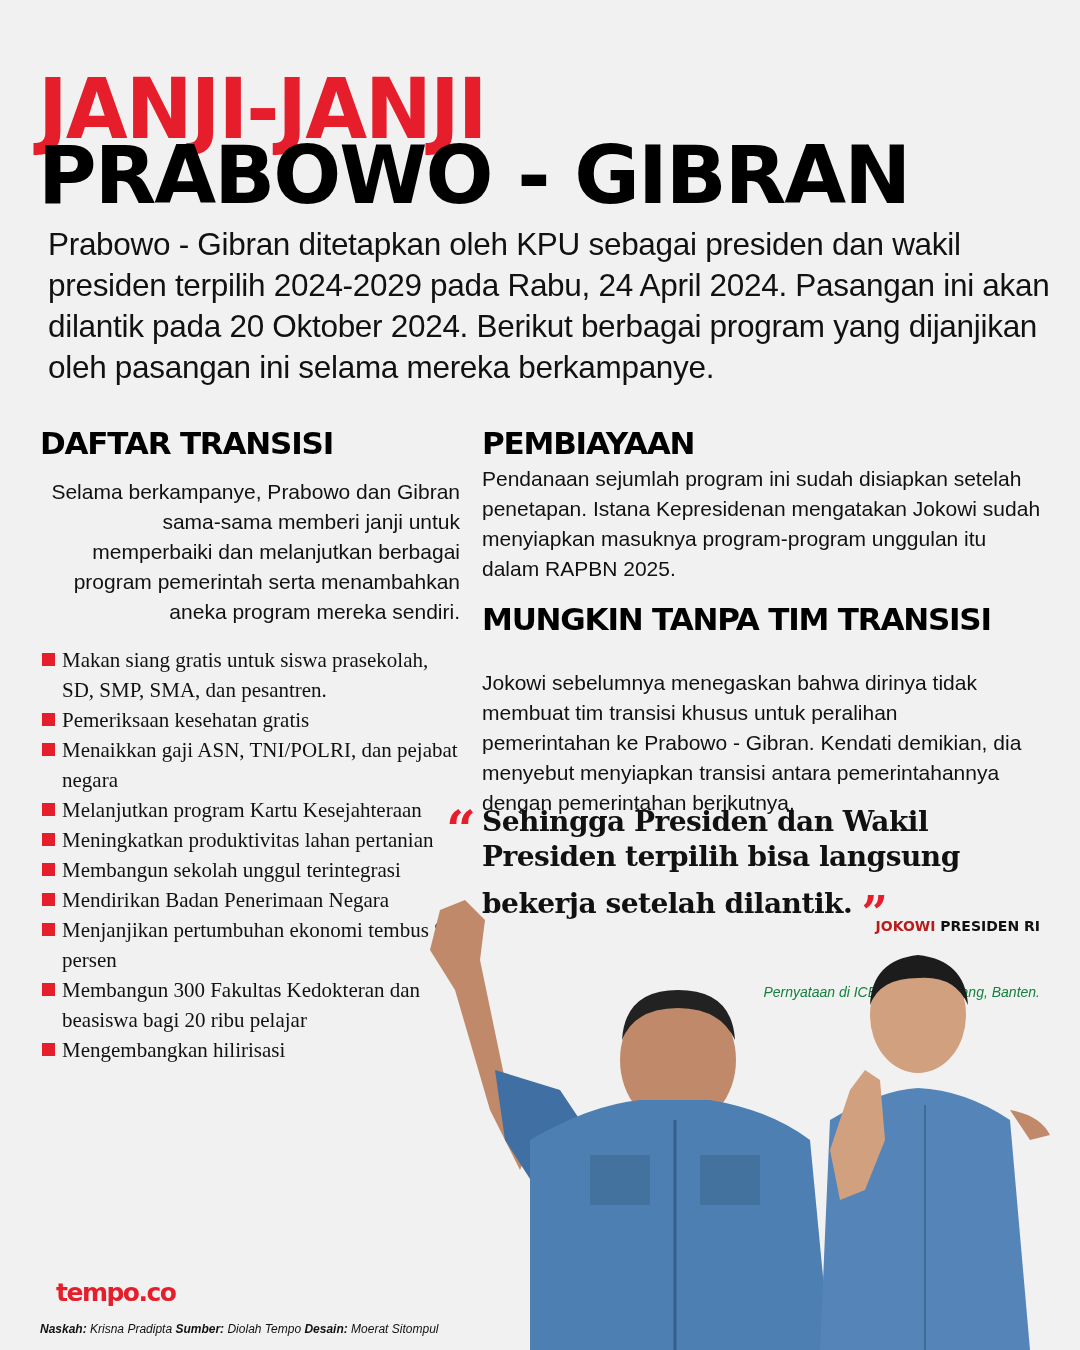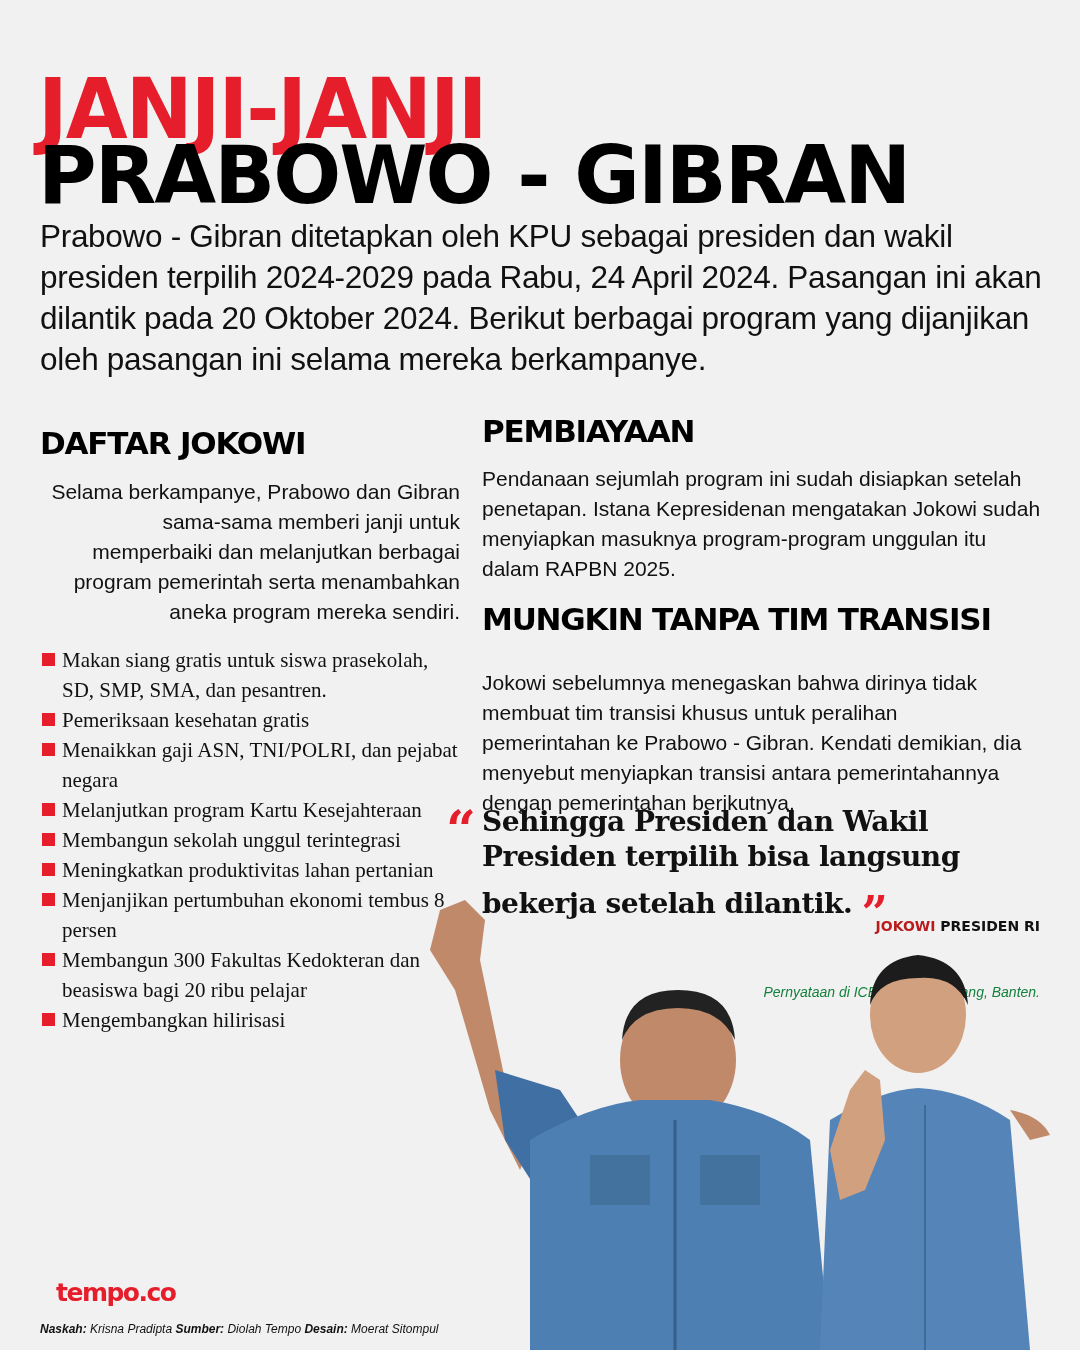--- a/index.html
+++ b/index.html
@@ -10,21 +10,21 @@
   }
   .title1, .title2 {
     position:absolute; left:38px; margin:0;
     font-family:"DejaVu Sans", sans-serif; font-weight:bold;
     letter-spacing:-2px; line-height:1;
   }
   .title1 { top:68px; font-size:80px; color:#e61d2a; transform:scaleY(1.05); transform-origin:left top; }
   .title2 { top:136px; font-size:80px; color:#000; }
   .intro {
     position:absolute; left:40px; top:216px; width:1010px;
-    font-size:31.5px; line-height:41px; margin:0; color:#111;
+    font-size:31.5px; line-height:41px; margin:8px; color:#111;
     font-family:"Liberation Sans Narrow","Liberation Sans", sans-serif;
     letter-spacing:-0.3px;
   }
   .h2 {
     position:absolute; margin:0;
     font-family:"DejaVu Sans", sans-serif; font-weight:bold;
     font-size:31px; letter-spacing:-1.2px; line-height:1; color:#000;
   }
   .para {
     position:absolute; margin:0; font-size:21px; line-height:30px; color:#111;
@@ -72,21 +72,21 @@
   }
   .credits b { font-weight:bold; }
 </style>
 </head>
 <body>
 
 <h1 class="title1">JANJI-JANJI</h1>
 <h1 class="title2">PRABOWO - GIBRAN</h1>
 <p class="intro">Prabowo - Gibran ditetapkan oleh KPU sebagai presiden dan wakil presiden terpilih 2024-2029 pada Rabu, 24 April 2024. Pasangan ini akan dilantik pada 20 Oktober 2024. Berikut berbagai program yang dijanjikan oleh pasangan ini selama mereka berkampanye.</p>
 
-<h2 class="h2 left-col" style="top:428px;">DAFTAR JOKOWI</h2>
+<h2 class="h2 left-col" style="top:428px;">DAFTAR TRANSISI</h2>
 <p class="para left-col" style="top:477px; width:420px;text-align:right;">Selama berkampanye, Prabowo dan Gibran sama-sama memberi janji untuk memperbaiki dan melanjutkan berbagai program pemerintah serta menambahkan aneka program mereka sendiri.</p>
 
 <ul class="programs">
   <li>
       <span class="bullet"></span>
       <span class="txt">Makan siang gratis untuk siswa prasekolah, SD, SMP, SMA, dan pesantren.</span>
     </li>
   <li>
       <span class="bullet"></span>
       <span class="txt">Pemeriksaan kesehatan gratis</span>
@@ -94,41 +94,45 @@
   <li>
       <span class="bullet"></span>
       <span class="txt">Menaikkan gaji ASN, TNI/POLRI, dan pejabat negara</span>
     </li>
   <li>
       <span class="bullet"></span>
       <span class="txt">Melanjutkan program Kartu Kesejahteraan</span>
     </li>
   <li>
       <span class="bullet"></span>
+      <span class="txt">Meningkatkan produktivitas lahan pertanian</span>
+    </li>
+  <li>
+      <span class="bullet"></span>
       <span class="txt">Membangun sekolah unggul terintegrasi</span>
     </li>
   <li>
       <span class="bullet"></span>
-      <span class="txt">Meningkatkan produktivitas lahan pertanian</span>
+      <span class="txt">Mendirikan Badan Penerimaan Negara</span>
     </li>
   <li>
       <span class="bullet"></span>
       <span class="txt">Menjanjikan pertumbuhan ekonomi tembus 8 persen</span>
     </li>
   <li>
       <span class="bullet"></span>
       <span class="txt">Membangun 300 Fakultas Kedokteran dan beasiswa bagi 20 ribu pelajar</span>
     </li>
   <li>
       <span class="bullet"></span>
       <span class="txt">Mengembangkan hilirisasi</span>
     </li>
 </ul>
 
-<h2 class="h2 right-col" style="top:416px;">PEMBIAYAAN</h2>
+<h2 class="h2 right-col" style="top:428px;">PEMBIAYAAN</h2>
 <p class="para right-col" style="top:464px; width:560px;">Pendanaan sejumlah program ini sudah disiapkan setelah penetapan. Istana Kepresidenan mengatakan Jokowi sudah menyiapkan masuknya program-program unggulan itu dalam RAPBN 2025.</p>
 
 <h2 class="h2 right-col" style="top:604px;">MUNGKIN TANPA TIM TRANSISI</h2>
 <p class="para right-col" style="top:640px; width:540px;margin-top:28px;">Jokowi sebelumnya menegaskan bahwa dirinya tidak membuat tim transisi khusus untuk peralihan pemerintahan ke Prabowo - Gibran. Kendati demikian, dia menyebut menyiapkan transisi antara pemerintahannya dengan pemerintahan berikutnya.</p>
 
 <span class="qmark" style="left:446px; top:804px;">“</span>
 <p class="quote"><span>Sehingga Presiden dan Wakil Presiden terpilih bisa langsung bekerja setelah dilantik.</span> <span class="qmark" style="position:relative; font-size:46px; top:16px;">”</span></p>
 
 <div class="attrib">
   <span class="name">JOKOWI</span>

